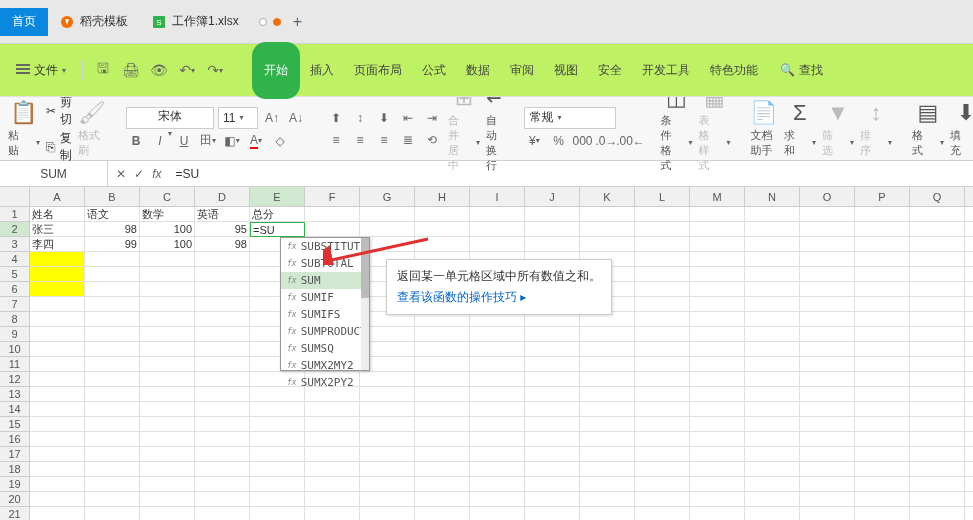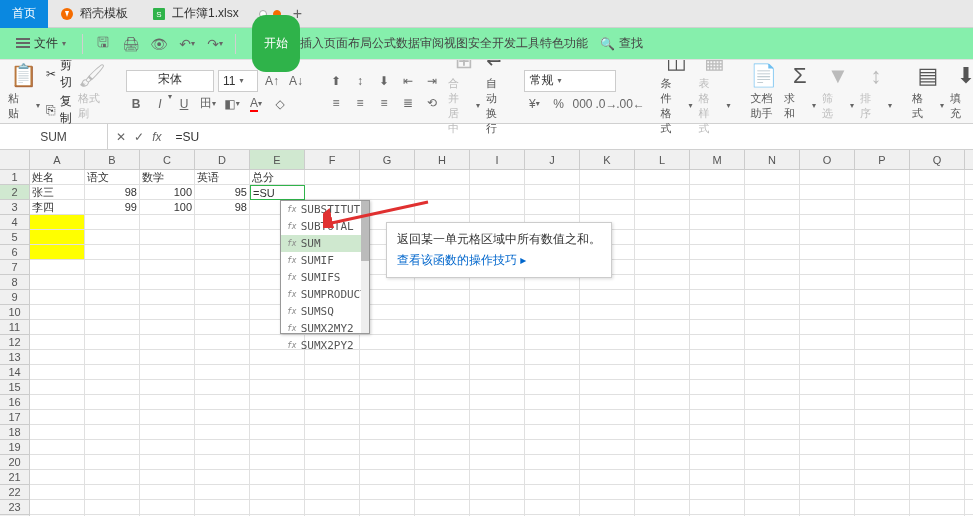--- a/index.html
+++ b/index.html
@@ -1,35 +1,35 @@
 <!DOCTYPE html>
 <html><head>
 <meta charset="utf-8">
 <style>
   * { box-sizing: border-box; margin: 0; padding: 0; }
   body { font-family: "Microsoft YaHei", Arial, sans-serif; font-size: 12px; color: #333; background: #fff; overflow: hidden; }
   
-  .tabs-bar { height: 28px; background: #e8e8e8; display: flex; align-items: center; border-bottom: 1px solid #d0d0d0; }
+  .tabs-bar { height: 44px; background: #e8e8e8; display: flex; align-items: center; border-bottom: 1px solid #d0d0d0; }
   .tab { height: 28px; padding: 0 12px; display: flex; align-items: center; gap: 6px; cursor: pointer; }
   .tab.active { background: #0a88e0; color: #fff; }
   .tab-icon { width: 14px; height: 14px; display: inline-block; }
   .tab-add { padding: 0 12px; cursor: pointer; font-size: 16px; color: #666; }
   .status-dots { margin-left: 8px; display: flex; gap: 6px; align-items: center; }
   .status-dots .dot { width: 8px; height: 8px; border-radius: 50%; border: 1px solid #aaa; }
   
-  .menu-bar { height: 32px; background: #86efac; display: flex; align-items: center; padding: 0 8px; gap: 4px; border-bottom: 1px solid #e0e0e0; position: relative; }
+  .menu-bar { height: 53px; background: #bef264; display: flex; align-items: center; padding: 0 8px; gap: 4px; border-bottom: 1px solid #e0e0e0; position: relative; }
   .app-menu { display: flex; align-items: center; gap: 4px; padding: 2px 8px; cursor: pointer; }
   .hamburger { display: inline-block; width: 14px; height: 12px; }
   .hamburger span { display: block; height: 2px; background: #666; margin-bottom: 2px; }
   .chevron-down { display: inline-block; font-size: 8px; color: #666; }
   .vbar { width: 1px; height: 20px; background: #d0d0d0; margin: 0 4px; }
   .toolbar-icon { width: 24px; height: 24px; display: flex; align-items: center; justify-content: center; cursor: pointer; color: #666; font-size: 14px; }
   
   .menus { display: flex; align-items: center; gap: 0; margin-left: 8px; }
-  .menu-item { padding: 6px 0; cursor: pointer; color: #444; }
+  .menu-item { padding: 6px 10px; cursor: pointer; color: #444; }
   .menu-item.start { background: #2fb34a; color: #fff; border-radius: 14px; padding: 20px 12px; }
   .search-box { display: flex; align-items: center; gap: 4px; margin-left: 8px; cursor: pointer; color: #444; }
   
   .ribbon { height: 64px; background: #f7f7f7; display: flex; align-items: center; padding: 0 8px; gap: 6px; border-bottom: 1px solid #d0d0d0; }
   .big-btn { display: flex; flex-direction: column; align-items: center; gap: 2px; cursor: pointer; color: #555; }
   .big-btn .ico { font-size: 22px; }
   .big-btn .lbl { font-size: 11px; display: flex; align-items: center; gap: 17px; }
   .mini-controls { display: flex; flex-direction: column; gap: 2px; }
   .mini-row { display: flex; align-items: center; gap: 4px; }
   .mini-btn { width: 20px; height: 20px; display: flex; align-items: center; justify-content: center; cursor: pointer; color: #666; font-size: 12px; border: 1px solid transparent; }

